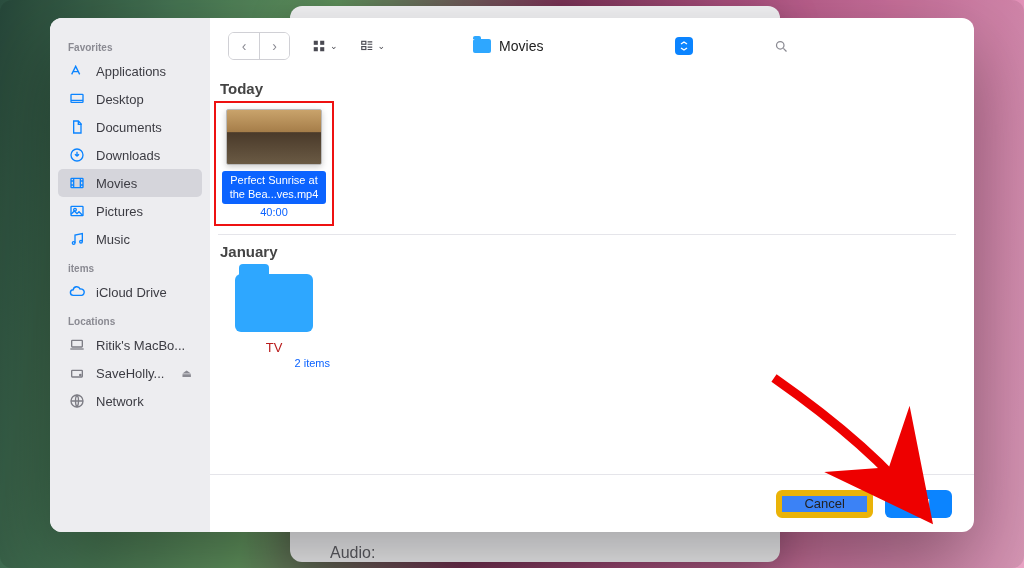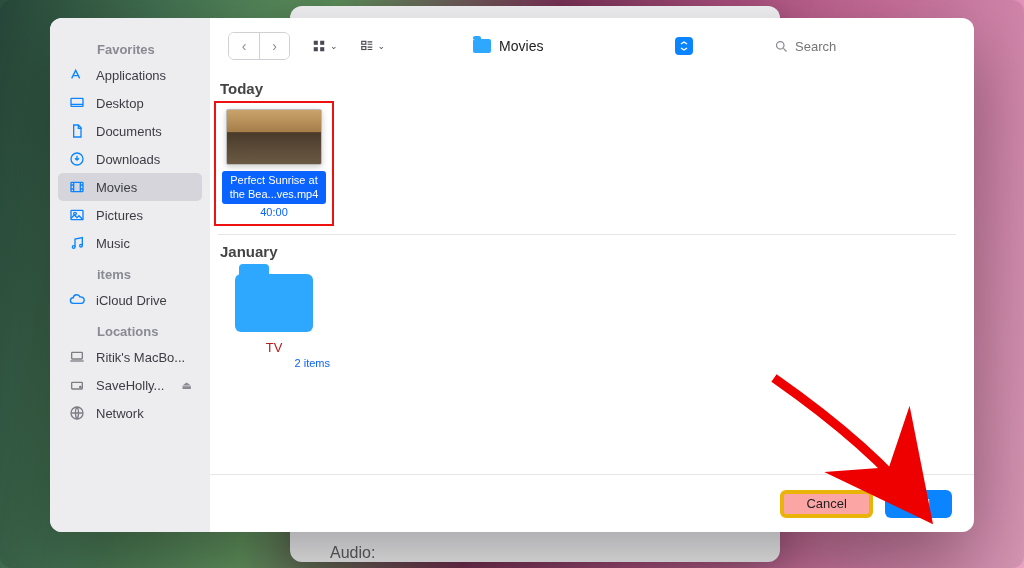--- a/index.html
+++ b/index.html
@@ -3,21 +3,21 @@
 <meta charset="utf-8">
 <style>
   * { box-sizing: border-box; margin: 0; padding: 0; font-family: -apple-system, "Helvetica Neue", Arial, sans-serif; }
   body { width:1024px; height:568px; overflow:hidden; background:linear-gradient(100deg,#2a4d3e 0%,#4a7c59 15%,#6ba368 30%,#8b3a62 50%,#c05a8e 65%,#d97aa8 80%,#e8a3c4 100%); border-radius:12px; position:relative; }
   .bg-overlay { position:absolute; inset:0; background:rgba(0,0,0,.08); }
   .back-panel { position:absolute; left:290px; top:6px; width:490px; height:556px; background:#f5f5f7; border-radius:12px; box-shadow:0 8px 40px rgba(0,0,0,.25); }
   .back-strip { position:absolute; bottom:6px; left:330px; display:flex; align-items:center; gap:16px; color:#606066; font-size:16px; }
   .sheet { position:absolute; left:50px; top:18px; right:50px; bottom:36px; background:#fff; border-radius:12px; box-shadow:0 30px 80px rgba(0,0,0,.35); display:flex; overflow:hidden; }
   
   .sidebar { width:160px; background:#ededf0; padding:14px 0 0 0; display:flex; flex-direction:column; font-size:13px; }
-  .sb-heading { color:#8a8a92; font-size:13px; font-weight:600; padding:10px 18px 4px;margin-left:29px; }
+  .sb-heading { color:#8a8a92; font-size:10px; font-weight:600; padding:10px 18px 4px; }
   .sb-item { display:flex; align-items:center; gap:10px; padding:5px 18px; color:#3c3c43; cursor:default; }
   .sb-item.selected { background:#d5d5db; border-radius:5px; margin:0 8px; padding:5px 10px; }
   .sb-item .ic { width:18px; height:18px; display:flex; align-items:center; justify-content:center; color:#0b84ff; }
   .sb-item .ic.muted { color:#7d7d85; }
   .sb-eject { margin-left:auto; color:#8a8a92; font-size:11px; }
   
   .main { flex:1; display:flex; flex-direction:column; }
   .toolbar { height:56px; display:flex; align-items:center; gap:14px; padding:0 18px; }
   .navseg { display:flex; border:1px solid #d0d0d5; border-radius:6px; overflow:hidden; }
   .navseg button { width:30px; height:26px; background:#fff; border:none; color:#8a8a92; font-size:14px; }
@@ -40,21 +40,21 @@
   .tile.highlight { outline:2px solid #e11; outline-offset:2px; padding:4px; }
   .thumb-video { width:96px; height:56px; margin:0 auto; background:linear-gradient(#c9a36b 0%,#a67e4a 40%,#4a3a2a 42%,#6a5a44 100%); border:1px solid #bbb; border-radius:2px; box-shadow:0 2px 6px rgba(0,0,0,.2); }
   .fname { margin-top:6px; background:#0b63ff; color:#fff; border-radius:3px; padding:2px 4px; line-height:1.3; font-size:11px; }
   .fmeta { color:#0b63ff; font-size:11px; margin-top:2px; }
   .thumb-folder { width:78px; height:58px; margin:6px auto 0; background:#2ea7ff; border-radius:6px; position:relative; }
   .thumb-folder:before{content:"";position:absolute;top:-10px;left:4px;width:30px;height:12px;background:#2ea7ff;border-radius:4px 4px 0 0;}
   .fname-plain { margin-top:8px; color:#b91c1c; font-size:13px;text-align:center; }
   .fmeta-plain { color:#0b63ff; font-size:11px; margin-top:2px;text-align:right; }
   .footer { height:58px; border-top:1px solid #e5e5ea; display:flex; align-items:center; justify-content:flex-end; gap:12px; padding:0 22px; }
   .btn { height:28px; padding:0 22px; border-radius:6px; font-size:13px; border:none; }
-  .btn-cancel { background:#fca5a5; border:4px solid #eab308; color:#222; }
+  .btn-cancel { background:#3b82f6; border:6px solid #eab308; color:#222; }
   .btn-add { background:#0b84ff; color:#fff; font-weight:500; }
   .arrow-svg { position:absolute; right:60px; bottom:30px; pointer-events:none; }
   
   svg { display:block; }
 </style>
 </head>
 <body>
 
 <div class="bg-overlay"></div>
 <div class="back-panel"></div>
@@ -213,21 +213,20 @@
           </span>
       </div>
 
       <div class="search">
         <span>
             <svg viewBox="0 0 24 24" width="15" height="15" fill="none" stroke="#8a8a92" stroke-width="2">
               <circle cx="10" cy="10" r="6"></circle>
               <path d="M20 20l-5-5"></path>
             </svg>
           </span>
-        <input placeholder="Search" style="">
       </div>
     </div>
 
     <div class="content">
       <div class="section-label">Today</div>
       <div class="row">
         <div class="tile highlight">
           <div class="thumb-video"></div>
           <div class="fname">Perfect Sunrise at the Bea...ves.mp4</div>
           <div class="fmeta">40:00</div>

